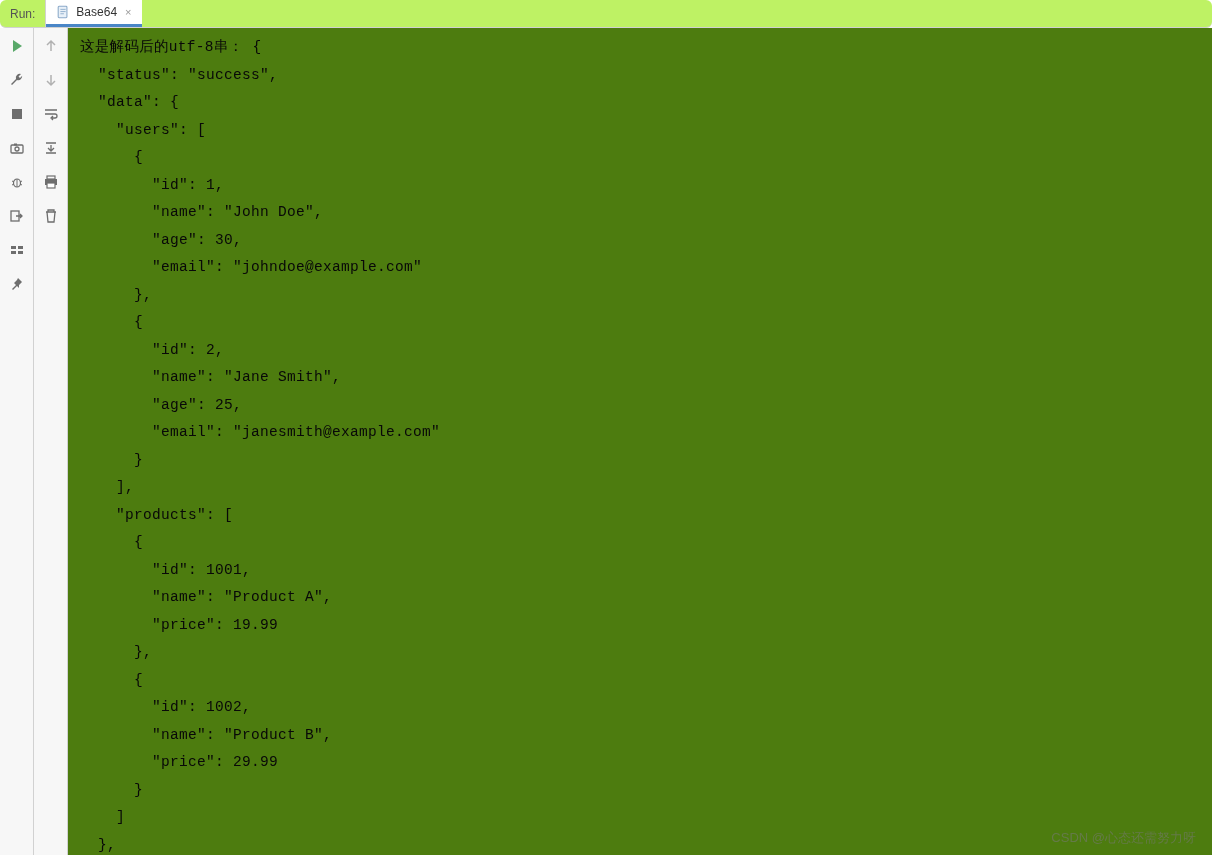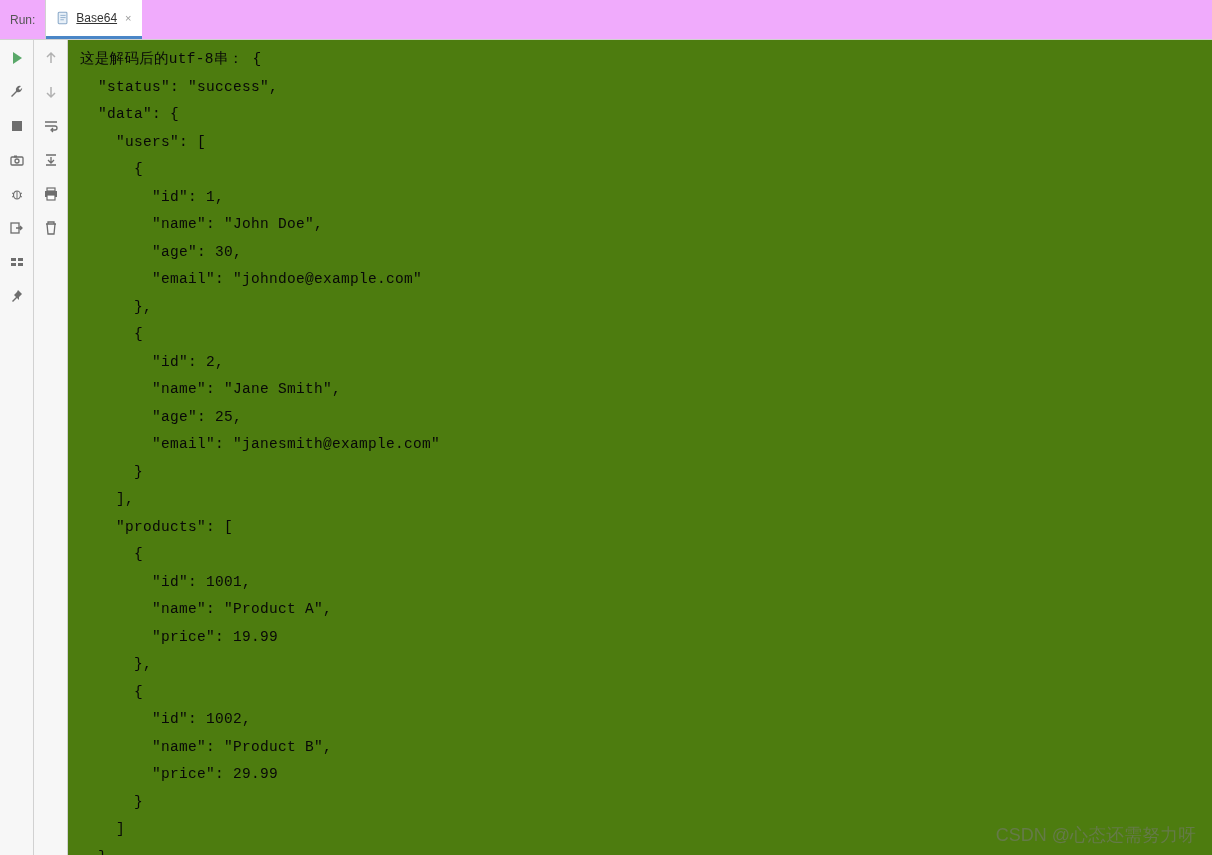--- a/index.html
+++ b/index.html
@@ -6,25 +6,26 @@
     body {
       font-family: -apple-system, BlinkMacSystemFont, "Segoe UI", Arial, sans-serif;
       font-size: 13px;
       background: #fff;
       width: 1212px;
       height: 855px;
       overflow: hidden;
       position: relative;
     }
     .top-bar {
-      height: 40px;
+      height: 28px;
       border-bottom: 1px solid #d1d1d1;
       display: flex;
       align-items: center;
-      background: #f0abfc;
+      background: #bef264;
+      border-radius: 6px;
     }
     .run-label {
       padding: 0 10px;
       color: #555;
       font-size: 12px;
       height: 100%;
       display: flex;
       align-items: center;
       border-right: 1px solid #d1d1d1;
     }
@@ -41,21 +42,20 @@
     .tab-icon {
       width: 14px;
       height: 14px;
       display: flex;
       align-items: center;
       justify-content: center;
     }
     .tab-label {
       color: #333;
       font-size: 12px;
-      text-decoration: underline;
     }
     .tab-close {
       color: #999;
       font-size: 11px;
       margin-left: 2px;
       cursor: pointer;
     }
     .body-area {
       display: flex;
       height: calc(100% - 28px);
@@ -105,21 +105,21 @@
       line-height: 27.5px;
       white-space: pre;
       color: #080808;
       letter-spacing: 0.3px;
     }
     .watermark {
       position: absolute;
       bottom: 8px;
       right: 16px;
       color: rgba(120,120,120,0.55);
-      font-size: 18px;
+      font-size: 13px;
       pointer-events: none;
     }
   </style>
 </head>
 <body>
 
 <div class="top-bar">
   <div class="run-label">Run:</div>
   <div class="tab">
     <span class="tab-icon">

